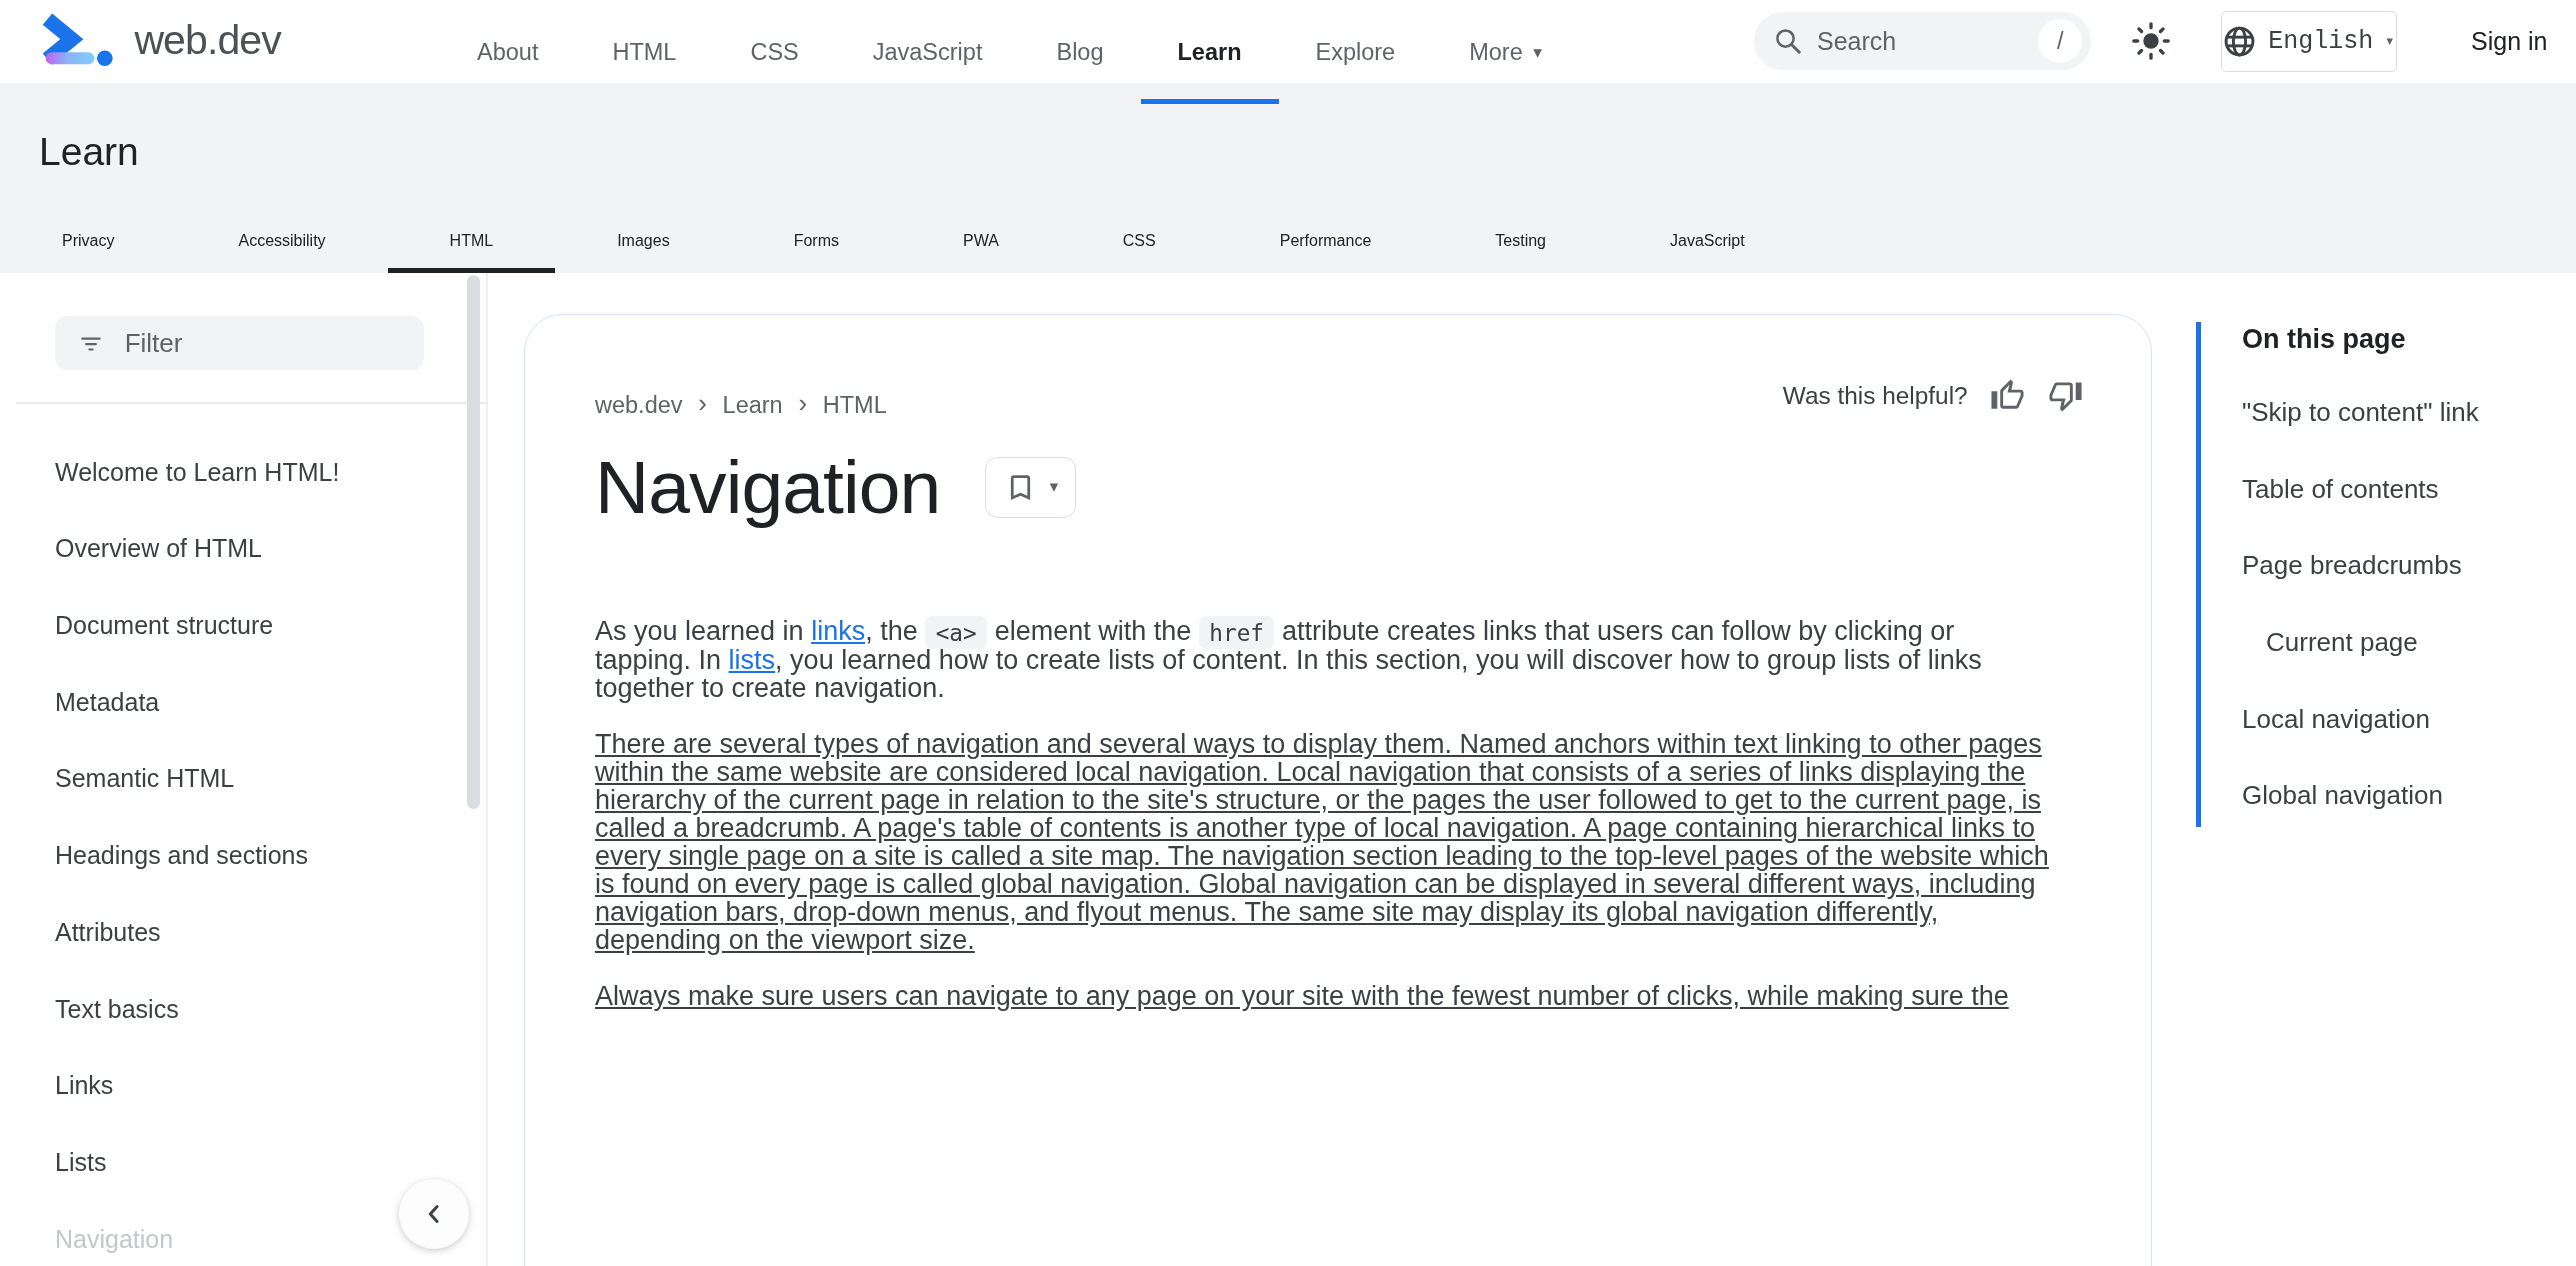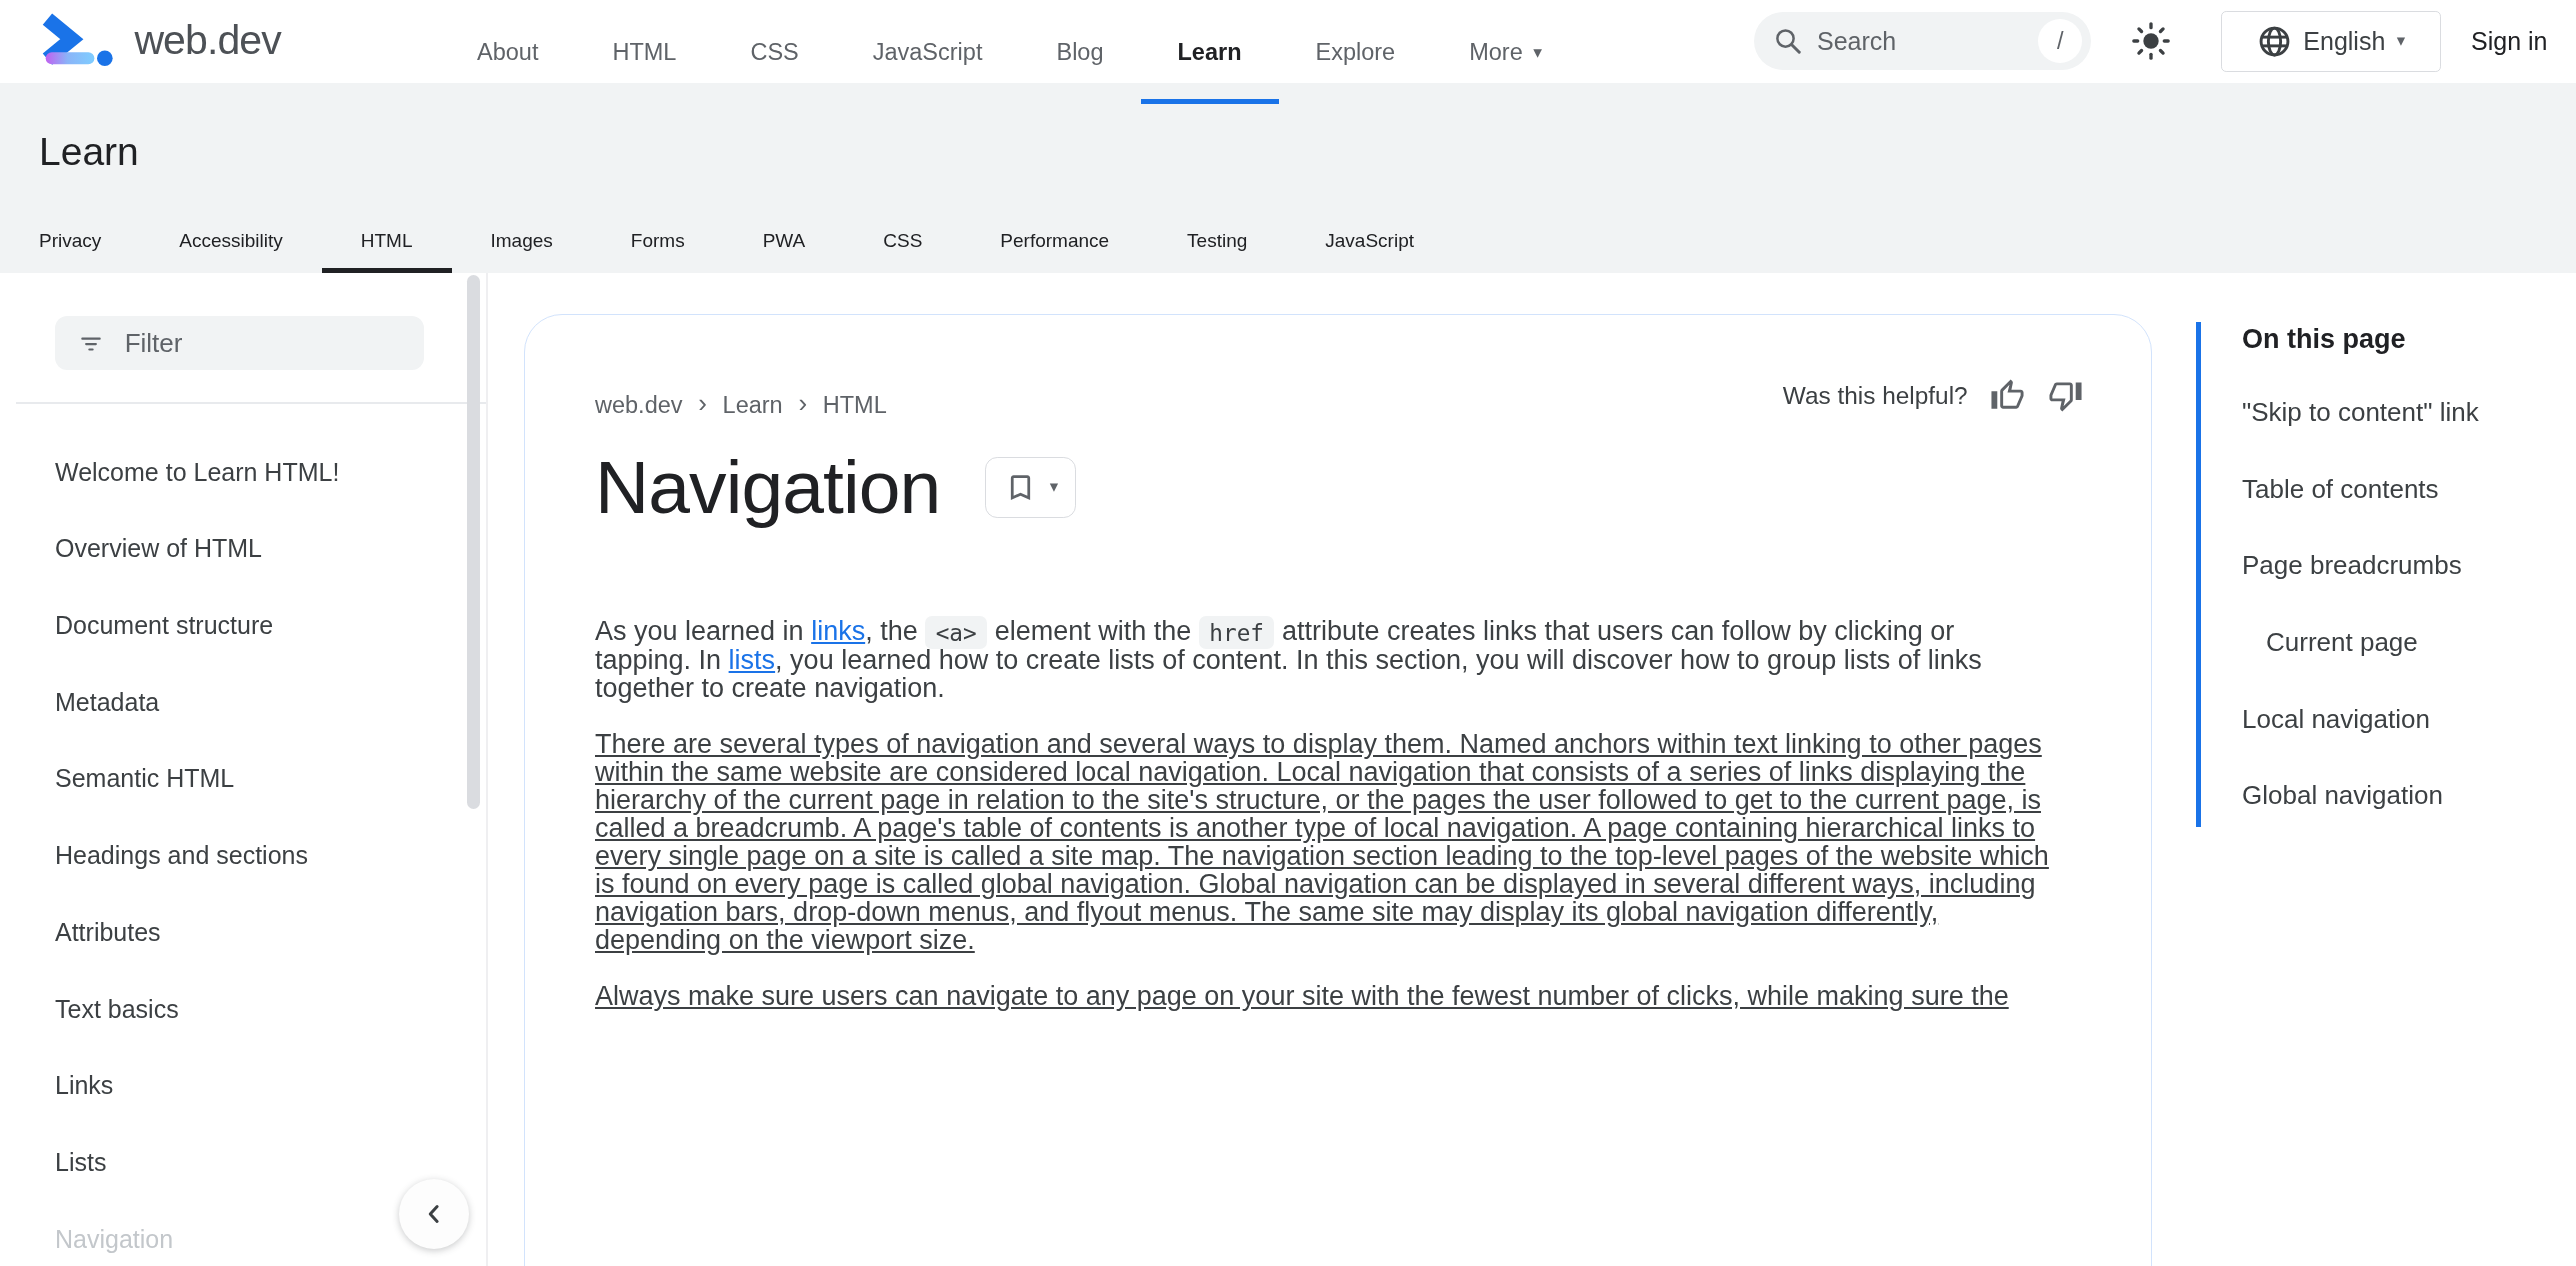--- a/index.html
+++ b/index.html
@@ -15,32 +15,32 @@
     color:#5f6368; cursor:pointer; }
   .nav-link.active { color:#202124; font-weight:700; border-bottom:5.2px solid #1a73e8; padding-top:5.2px; }
   .nav-link .caret { margin-left:10.5px; font-size:17.4px; color:#5f6368; }
   .search-pill { position:absolute; left:1754px; top:12.2px; width:337px; height:58px; border-radius:29px;
     background:#f1f3f4; display:flex; align-items:center; padding:0 8.7px 0 19px; cursor:text; }
   .search-ph { font-size:25px; color:#5f6368; margin-left:14px; flex:1; }
   .slash-pill { width:44px; height:44px; border-radius:50%; background:#fff; display:flex;
     align-items:center; justify-content:center; font-size:23.5px; color:#5f6368; }
   .theme-btn { position:absolute; left:2125px; top:15.7px; width:51px; height:51px; display:flex;
     align-items:center; justify-content:center; cursor:pointer; }
-  .lang-btn { position:absolute; left:2221px; top:10.5px; width:220px; height:61px; border:1.7px solid #dadce0;
-    border-radius:5.2px; display:flex; align-items:center; justify-content:center; gap:11.3px;
-    font-size:25px; color:#3c4043; cursor:pointer; }
+  .lang-btn { position:absolute; left:2221px; top:10.5px; width:176px; height:61px; border:1.7px solid #dadce0;
+    border-radius:5.2px; display:flex; align-items:center; gap:11.3px;
+    font-size:25px; color:#3c4043; cursor:pointer;font-family:Liberation Mono, monospace; }
   .lang-caret { font-size:16.6px; color:#5f6368; }
   .signin { position:absolute; left:2471px; top:0; height:83px; display:flex; align-items:center;
     font-size:25px; color:#202124; font-weight:500; cursor:pointer; }
 
   
   .learn-header { position:absolute; left:0; top:83px; width:2576px; height:190px; background:#f1f3f4; }
   .learn-title { position:absolute; left:39px; top:47px; font-size:39px; font-weight:400; color:#202124; }
   .tabs { position:absolute; left:0; bottom:0; display:flex; }
-  .tab { height:64px; display:flex; align-items:center; padding:0 39px; font-size:19px; color:#202124;
+  .tab { height:64px; display:flex; align-items:center; padding:0 62px; font-size:16px; color:#202124;
     cursor:pointer; }
   .tab.active { font-weight:500; border-bottom:5.2px solid #202124; padding-top:5.2px; }
 
   
   .content { position:absolute; left:16px; top:273px; width:2576px; height:993px; background:#fff; }
 
   
   .filter-box { position:absolute; left:39px; top:43px; width:369px; height:54px; border-radius:12.2px;
     background:#f1f3f4; display:flex; align-items:center; padding-left:22.7px; gap:21px; cursor:text; }
   .filter-ph { font-size:26px; color:#5f6368; }

